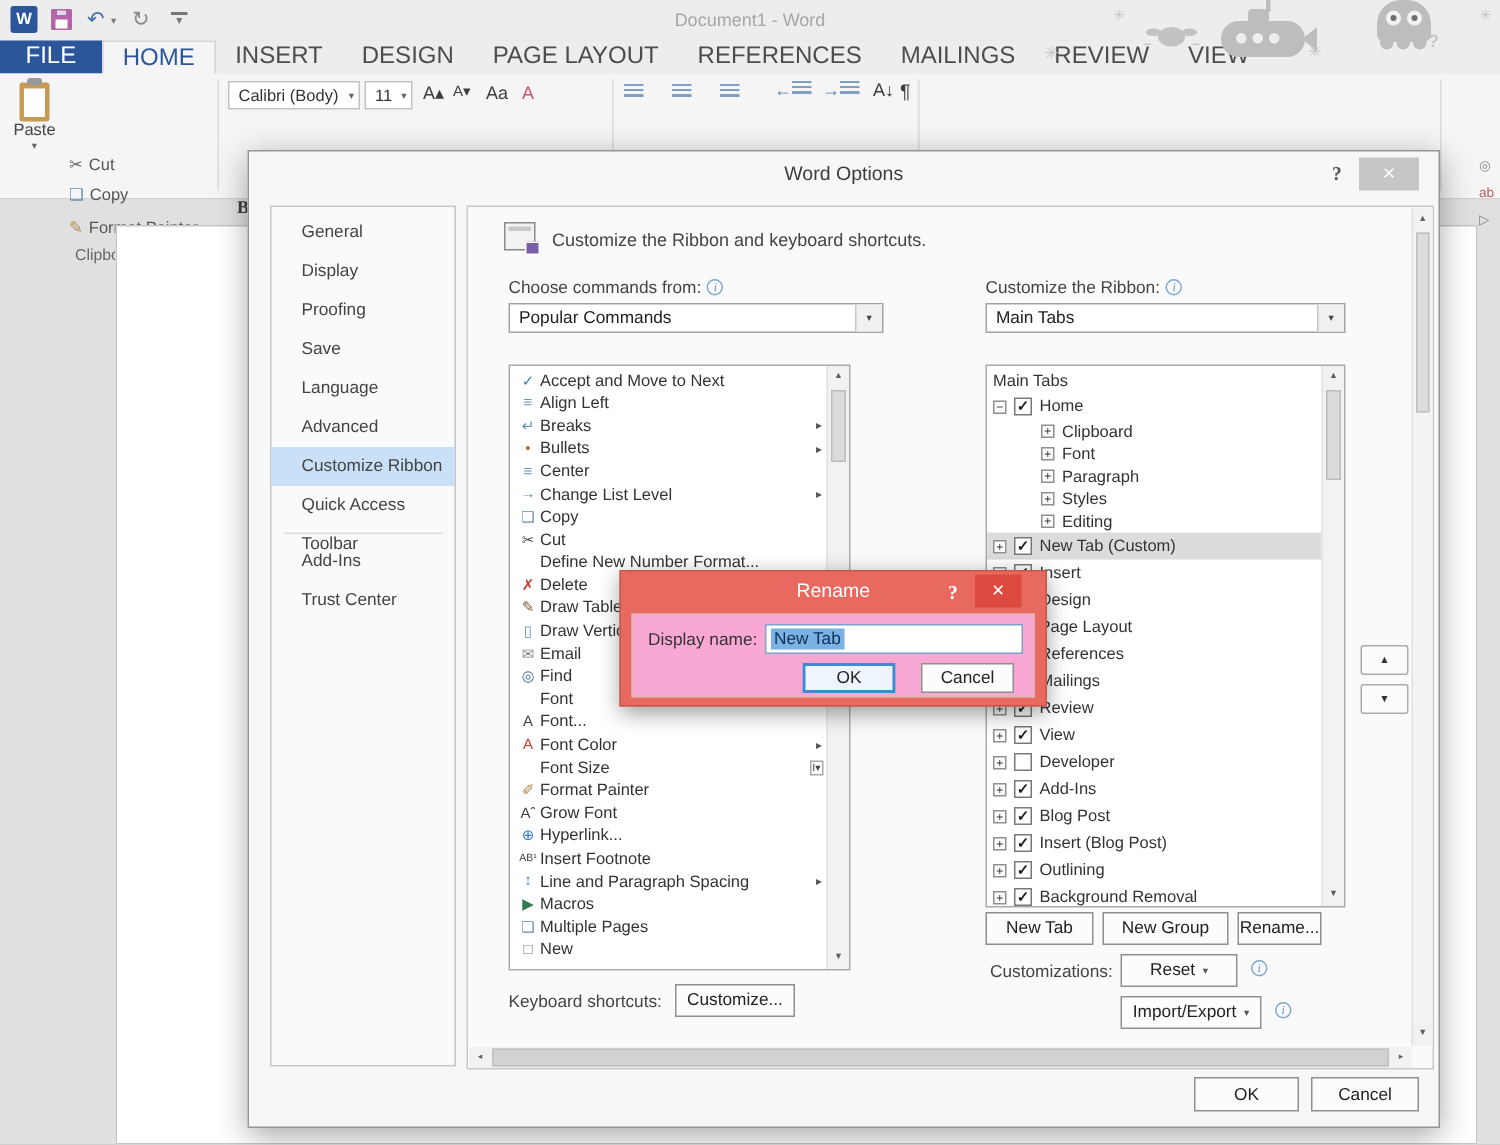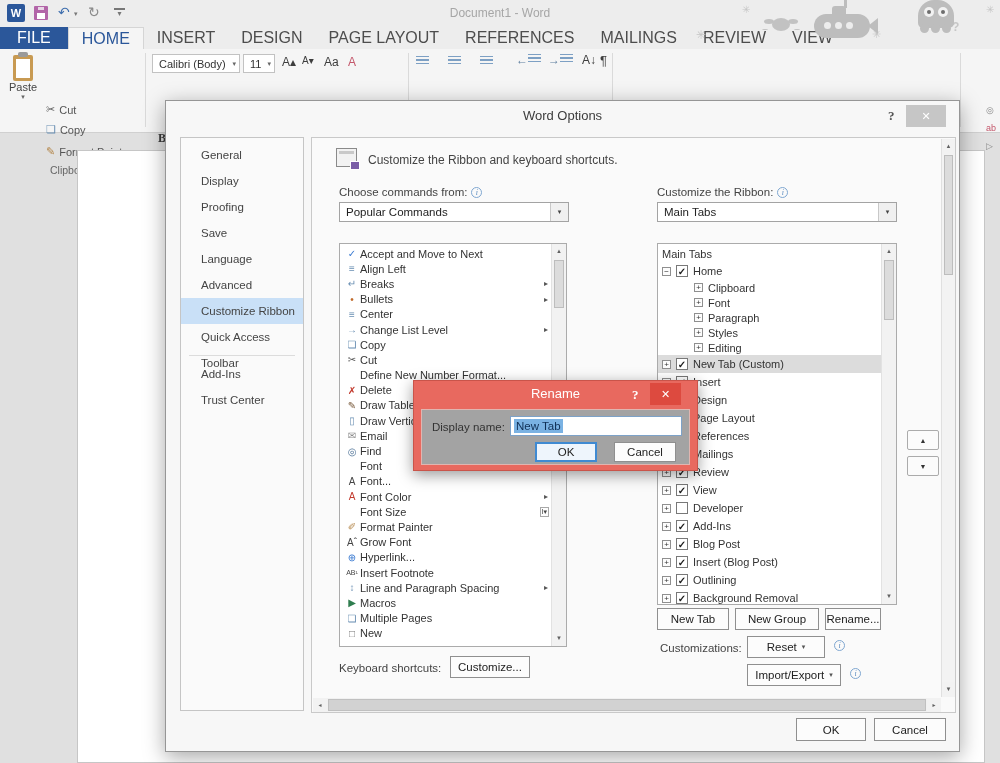--- a/index.html
+++ b/index.html
@@ -86,21 +86,21 @@
   #wo-close{ left:740px; top:4px; width:40px; height:22px; background:#c6c6c6; color:#fff; text-align:center; line-height:22px; font-size:11px; }
   #wo-side{ left:14px; top:36px; width:124px; height:574px; background:#fafafa; border:1px solid #c5c5c5; padding-top:4px;}
   .side-item{ height:26px; line-height:26px; padding-left:20px; font-size:11.5px; color:#444; }
   .side-item.sel{ background:#c9e0f7; }
   .side-div{ height:1px; background:#dcdcdc; margin:5px 8px; }
   #wo-main{ left:145px; top:36px; width:645px; height:576px; background:#fafafa; border:1px solid #c9c9c9; }
   #cr-icon{ left:24px; top:10px; width:21px; height:19px; border:1px solid #8a8a8a; background:#f2f2f2;}
   #cr-icon i{ position:absolute; left:2px; top:2px; right:2px; height:3px; background:#c9c9c9;}
   #cr-icon b{ position:absolute; right:-4px; bottom:-4px; width:10px; height:9px; background:#7b5ea7; border:1px solid #fff;}
   #cr-header{ left:56px; top:15px; font-size:12px; color:#444; }
-  .fld-label{ position:absolute; font-size:11.5px; color:#444; display:flex; gap:4px; align-items:flex-end;}
+  .fld-label{ position:absolute; font-size:11.5px; color:#444; display:flex; gap:4px; align-items:flex-start;}
   .info{ display:inline-block; width:11px; height:11px; border:1px solid #7fa7d1; border-radius:50%; color:#5c8cc0;
          font-size:8px; font-style:italic; text-align:center; line-height:10px; font-family:"Liberation Serif",serif;}
   .combo{ position:absolute; height:20px; background:#fff; border:1px solid #a3a3a3; display:flex; align-items:center; padding-left:6px; font-size:11.5px; color:#222;}
   .combo .arrow{ margin-left:auto; width:18px; align-self:stretch; background:#f0f0f0; border-left:1px solid #c8c8c8; display:flex; align-items:center; justify-content:center; font-size:7px; color:#444;}
 
   #cmd-list{ left:27px; top:105px; width:228px; height:404px; background:#fff; border:1px solid #ababab; overflow:hidden;}
   #cmd-rows{ position:absolute; left:0; top:2px; right:15px; bottom:0; overflow:hidden;}
   .cmd-row{ height:15.2px; display:flex; align-items:center; padding-left:4px; color:#333; font-size:11px; }
   .cmd-ic{ width:16px; text-align:center; font-size:10px; flex:none;}
   .cmd-lab{ white-space:nowrap; }
@@ -127,21 +127,21 @@
   #main-hsb{ left:1px; top:560px; width:628px; height:14px; background:#f1f1f1;}
   #main-hsb .sb-btn{ height:14px; width:14px; line-height:14px;}
   #hsb-thumb{ position:absolute; left:15px; right:15px; top:1px; bottom:1px; background:#d2d2d2; border:1px solid #c0c0c0;}
 
   
   #rn{ left:413px; top:380px; width:285px; height:91px; background:#e8695f; z-index:30;
        box-shadow:0 4px 14px rgba(0,0,0,.4); border:1px solid #c9544a;}
   #rn-title{ left:0; top:5px; width:100%; text-align:center; color:#fff; font-size:13px;}
   #rn-help{ left:218px; top:6px; color:#fff; font-size:13px; font-weight:bold; font-family:"Liberation Serif",serif;}
   #rn-close{ left:236px; top:2px; width:31px; height:22px; background:#dd4a3f; color:#fff; text-align:center; line-height:22px; font-size:11px;}
-  #rn-body{ left:7px; top:28px; width:269px; height:56px; background:#a3a3a3; border:1px solid #e0b5b0;}
+  #rn-body{ left:7px; top:28px; width:269px; height:56px; background:#f9a8d4; border:1px solid #e0b5b0;}
   #rn-label{ left:10px; top:11px; font-size:11.5px; color:#333;}
   #rn-input{ left:88px; top:6px; width:172px; height:20px; background:#fff; border:1px solid #7da2c8; display:flex; align-items:center; padding-left:3px;}
   #rn-input .selt{ background:#7ab2e3; color:#0f2f55; font-size:11.5px; padding:1px 2px;}
   #rn-ok{ left:113px; top:32px; width:62px; height:20px; border:2px solid #3f8ad2; background:#eef5fc;}
   #rn-cancel{ left:192px; top:32px; width:62px; height:20px;}
 </style>
 </head>
 <body>
 
 <div id="screen">
@@ -332,21 +332,21 @@
       <div id="cr-icon" class="abs">
           <i></i>
           <b></b>
         </div>
       <div id="cr-header" class="abs">Customize the Ribbon and keyboard shortcuts.</div>
 
       <div class="fld-label" style="left:27px;top:48px">
         <span>Choose commands from:</span>
         <span class="info">i</span>
       </div>
-      <div class="combo" style="left:27px;top:64px;width:230px">
+      <div class="combo" style="left:27px;top:64px;width:250px">
         <span>Popular Commands</span>
         <span class="arrow">▾</span>
       </div>
 
       <div class="fld-label" style="left:345px;top:48px">
         <span>Customize the Ribbon:</span>
         <span class="info">i</span>
       </div>
       <div class="combo" style="left:345px;top:64px;width:240px">
         <span>Main Tabs</span>

